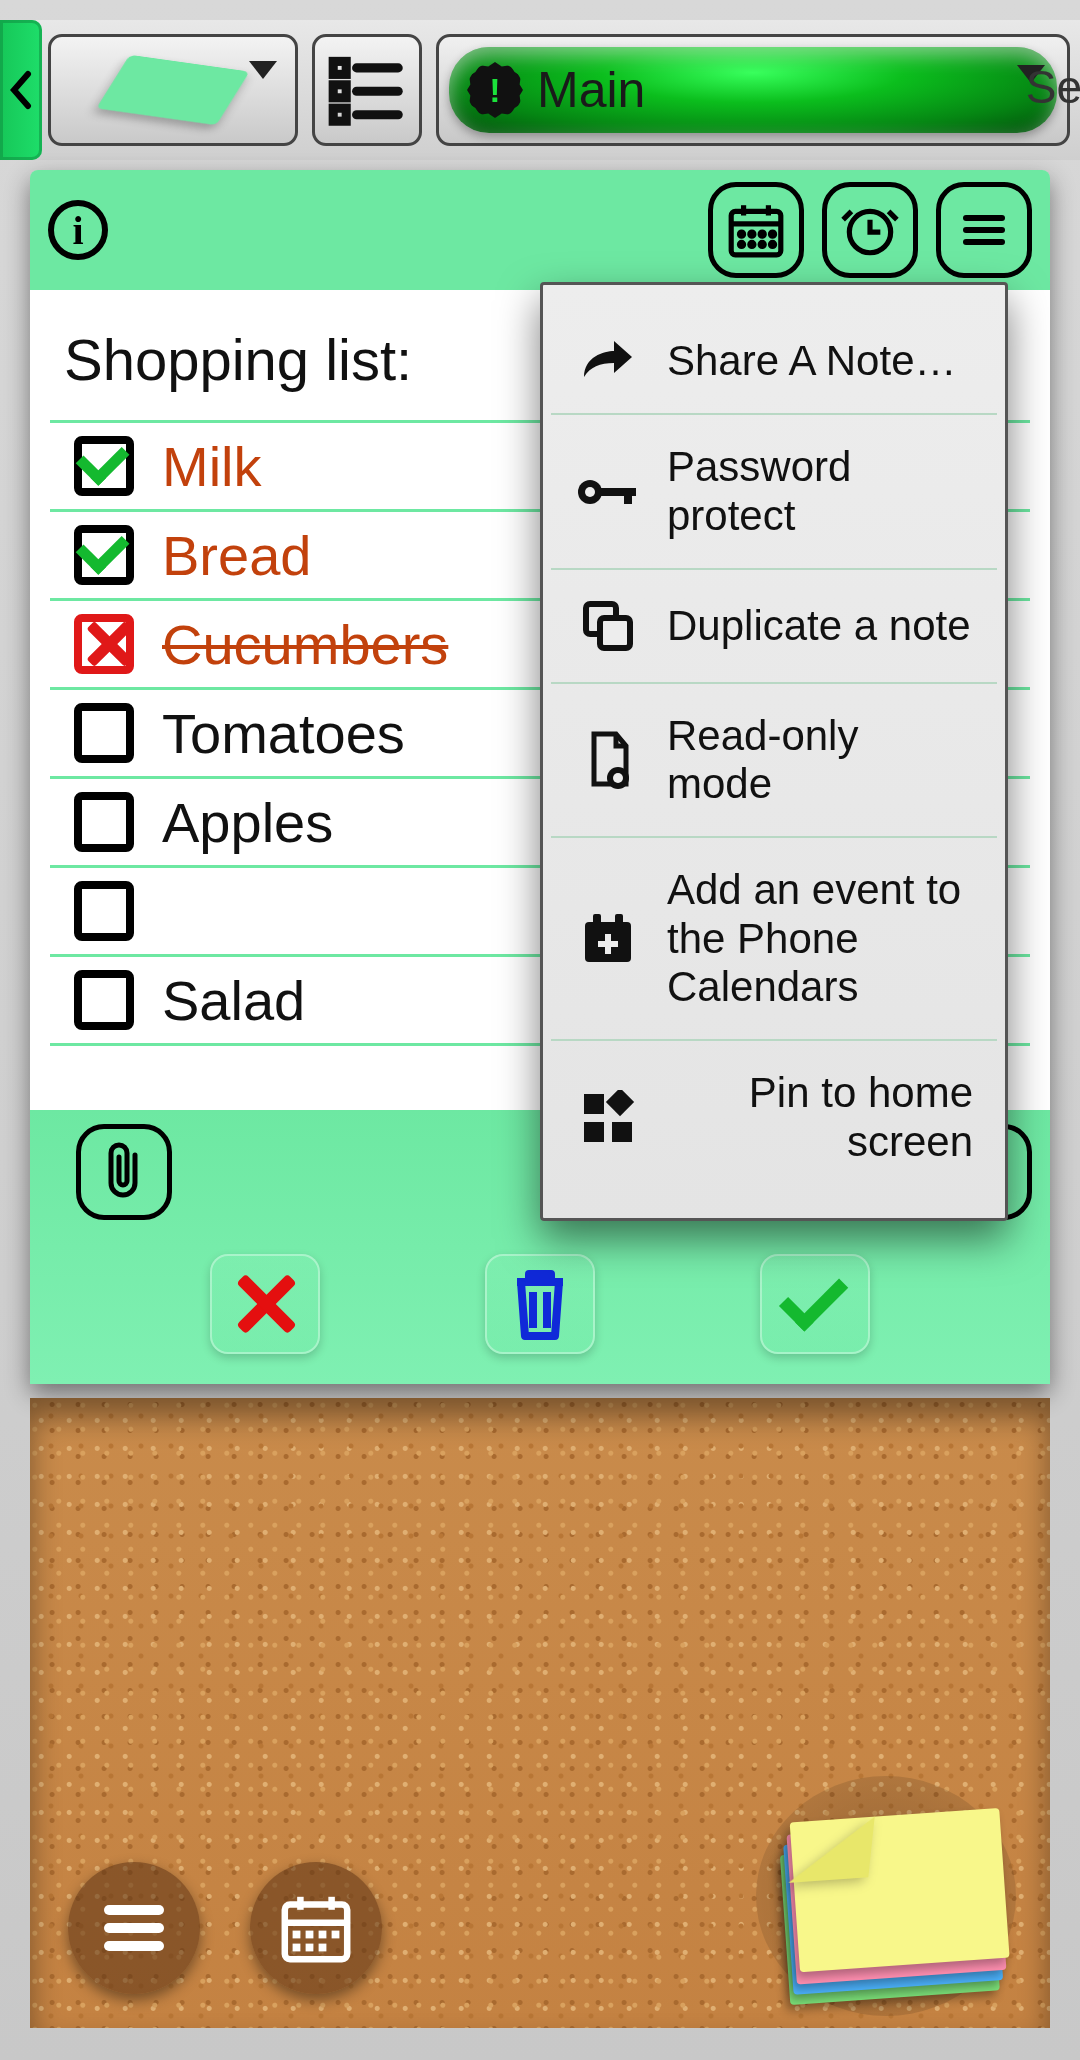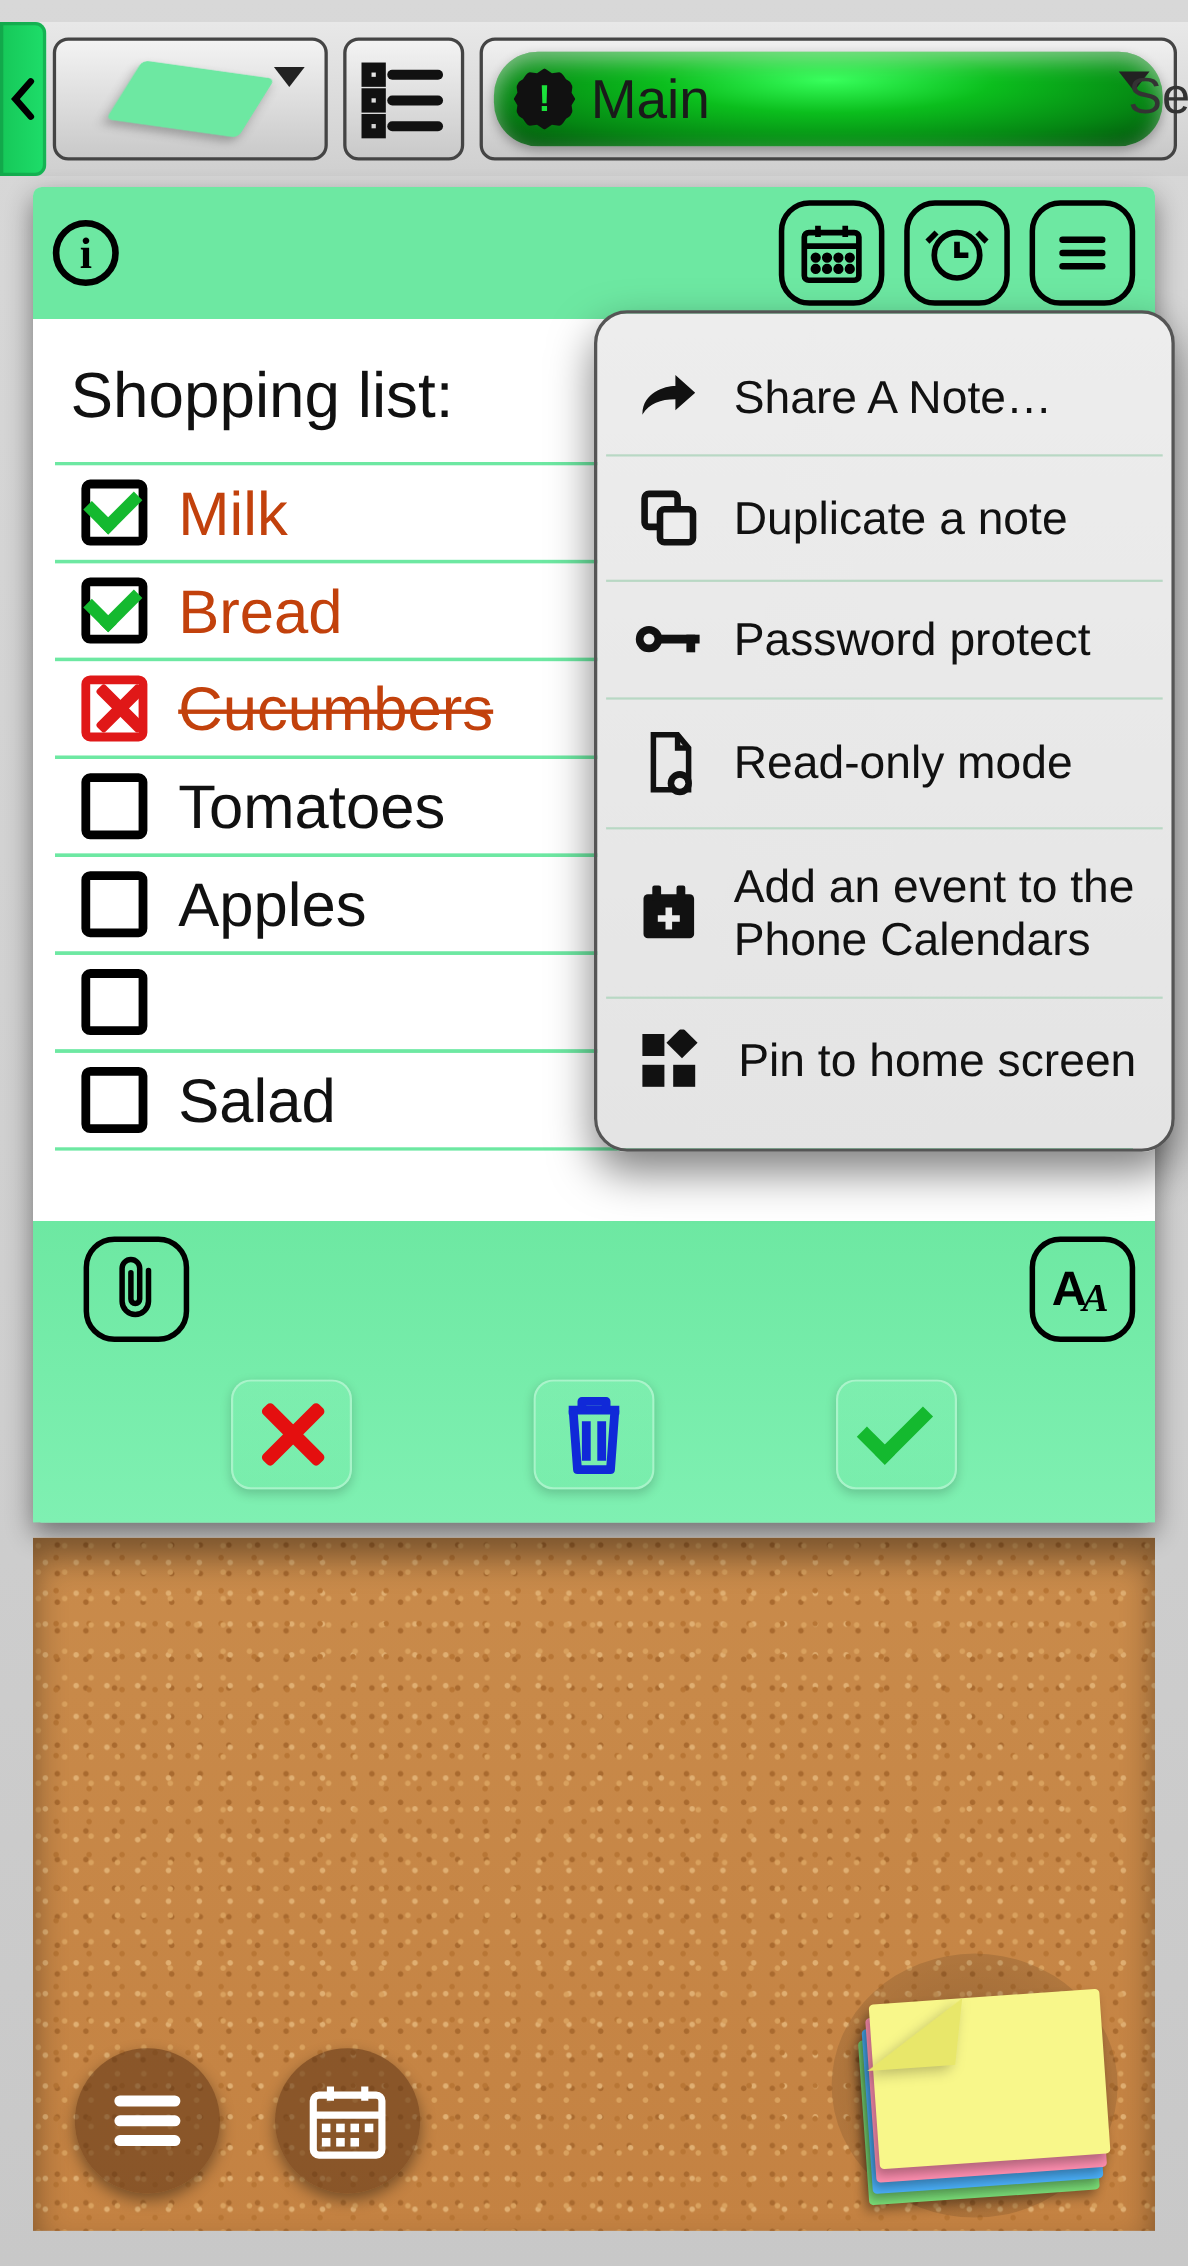--- a/index.html
+++ b/index.html
@@ -261,24 +261,24 @@
     border-right: 80px solid #e8e76a;
     border-top: 60px solid transparent;
     transform: skewX(-10deg);
     filter: drop-shadow(-4px 4px 6px rgba(0,0,0,0.25));
   }
 
   
   .overflow-menu {
     position:absolute;
     left: 540px; top: 282px;
-    width: 528px;
+    width: 468px;
     background: linear-gradient(#ededed,#e4e4e4);
     border: 3px solid #555;
-    border-radius: 30px;
+    border-radius: 4px;
     box-shadow: 0 18px 40px rgba(0,0,0,0.5);
     padding: 24px 8px;
     z-index: 50;
   }
   .menu-item {
     display:flex; align-items:center;
     gap: 26px;
     padding: 28px 24px;
     border-bottom: 2px solid #b8d8c4;
     font-size: 42px;
@@ -508,41 +508,41 @@
       <div class="menu-item">
         <div class="menu-icon">
           <svg width="56" height="48" viewBox="0 0 56 48">
             <path d="M4 40 C4 20 24 14 34 14 V4 L52 20 L34 36 V26 C20 26 10 30 4 40 Z" fill="#111"></path>
           </svg>
         </div>
         <div class="menu-label">Share A Note…</div>
       </div>
       <div class="menu-item">
         <div class="menu-icon">
-          <svg width="56" height="56" viewBox="0 0 56 56">
-            <g stroke="#111" stroke-width="6" fill="none">
-              <rect x="6" y="6" width="30" height="30" rx="4"></rect>
-              <rect x="20" y="20" width="30" height="30" rx="4" fill="#ededed"></rect>
-            </g>
-          </svg>
-        </div>
-        <div class="menu-label">Duplicate a note</div>
-      </div>
-      <div class="menu-item">
-        <div class="menu-icon">
           <svg width="64" height="40" viewBox="0 0 64 40">
             <g fill="#111">
               <circle cx="14" cy="20" r="12"></circle>
               <circle cx="14" cy="20" r="5" fill="#ededed"></circle>
               <rect x="24" y="16" width="36" height="8"></rect>
               <rect x="48" y="16" width="8" height="16"></rect>
             </g>
           </svg>
         </div>
         <div class="menu-label">Password protect</div>
+      </div>
+      <div class="menu-item">
+        <div class="menu-icon">
+          <svg width="56" height="56" viewBox="0 0 56 56">
+            <g stroke="#111" stroke-width="6" fill="none">
+              <rect x="6" y="6" width="30" height="30" rx="4"></rect>
+              <rect x="20" y="20" width="30" height="30" rx="4" fill="#ededed"></rect>
+            </g>
+          </svg>
+        </div>
+        <div class="menu-label">Duplicate a note</div>
       </div>
       <div class="menu-item">
         <div class="menu-icon">
           <svg width="52" height="60" viewBox="0 0 52 60">
             <g stroke="#111" stroke-width="5" fill="none">
               <path d="M12 4 H34 L44 16 V54 H12 Z"></path>
               <path d="M34 4 V16 H44"></path>
             </g>
             <circle cx="36" cy="48" r="11" fill="#111"></circle>
             <circle cx="36" cy="48" r="5" fill="#ededed"></circle>

